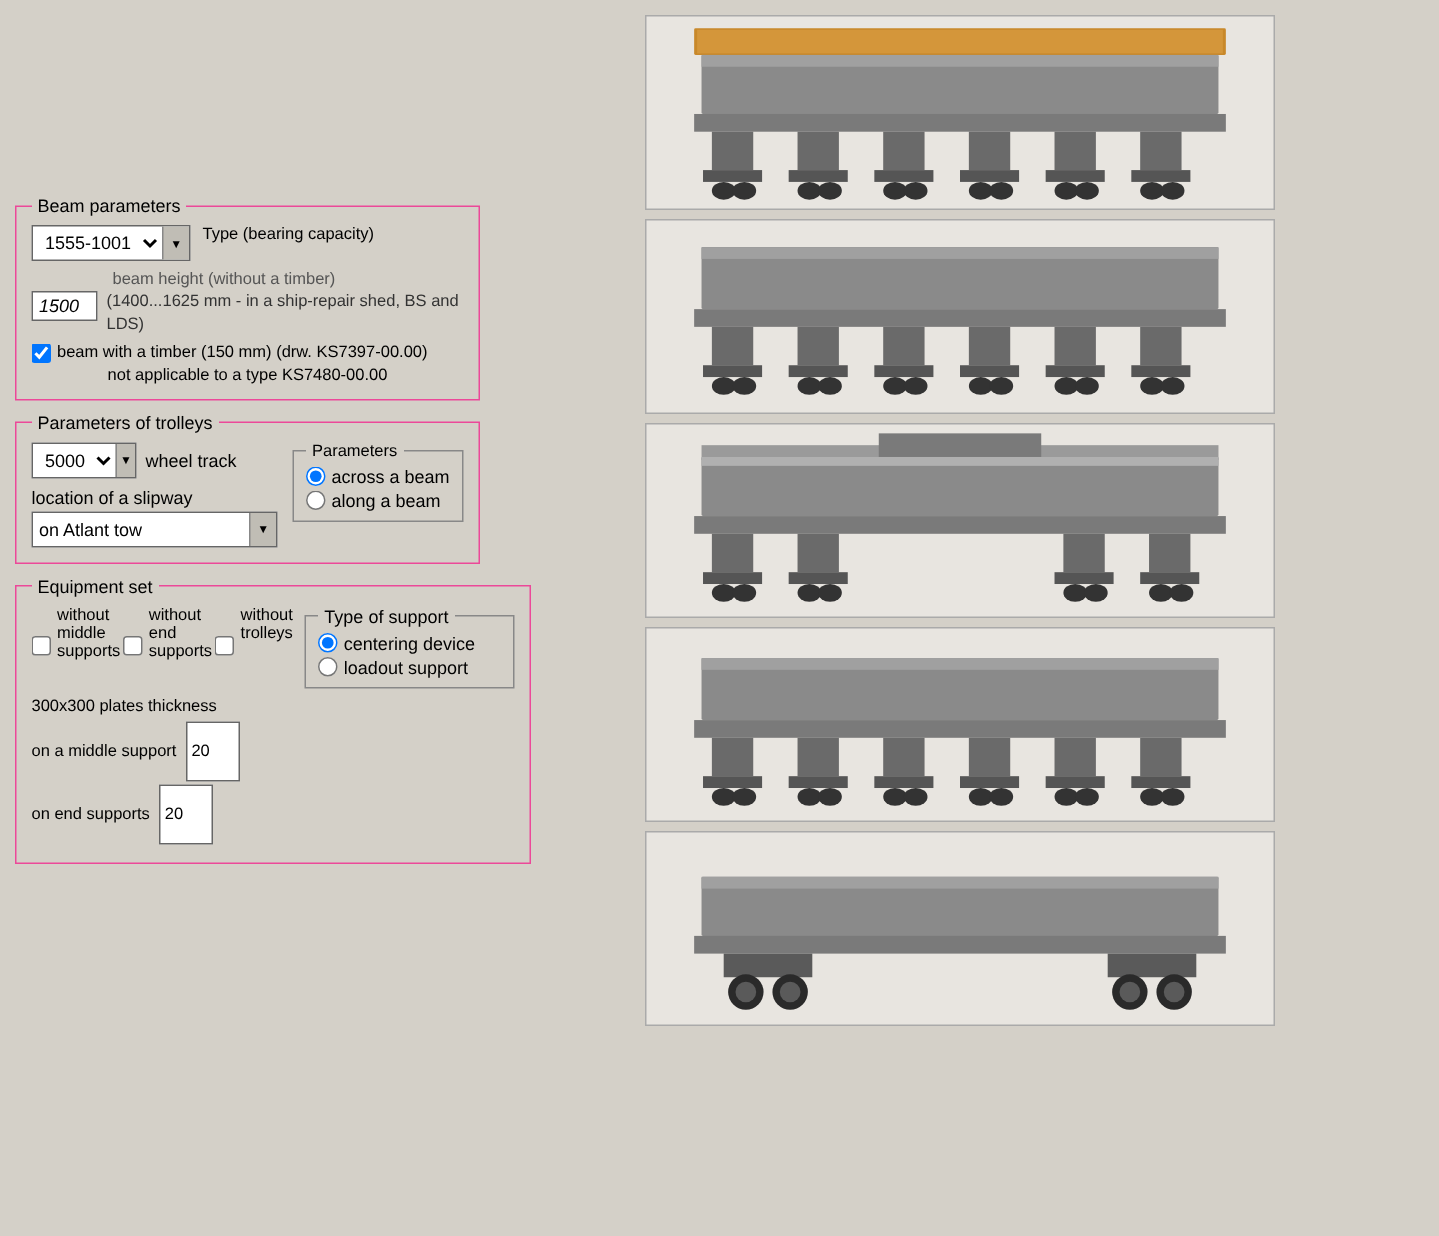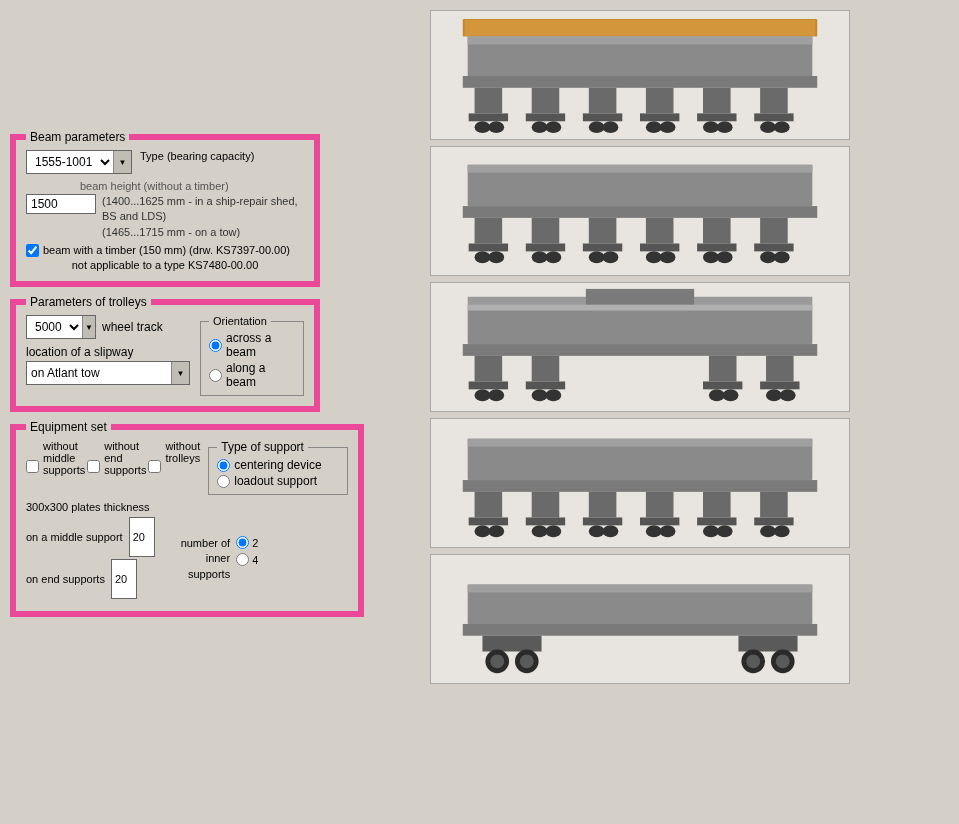--- a/index.html
+++ b/index.html
@@ -33,21 +33,21 @@
     .right-panel {
       flex: 1;
       display: flex;
       flex-direction: column;
       gap: 6px;
       align-items: center;
     }
 
     
     fieldset {
-      border: 6px solid #ec4899;
+      border: 1px solid #ec4899;
       background: #d4d0c8;
       padding: 6px 10px 10px 10px;
     }
     legend {
       font-size: 12px;
       color: #000;
       padding: 0 4px;
     }
 
     
@@ -88,21 +88,22 @@
 
     .beam-height-section {
       margin-bottom: 4px;
     }
     .beam-height-row {
       display: flex;
       align-items: flex-start;
       gap: 6px;
     }
     .beam-height-input {
-      width: 70px;
+      width: 44px;
+      font-style: italic;
     }
     .beam-height-desc {
       font-size: 11px;
       color: #333;
       line-height: 1.4;
     }
 
     .text-input {
       border: 1px solid #666;
       background: white;
@@ -184,21 +185,21 @@
       background: #d4d0c8;
       min-width: 140px;
     }
     .plates-row {
       display: flex;
       align-items: center;
       gap: 6px;
       margin-bottom: 2px;
     }
     .small-input {
-      width: 26px;
+      width: 36px;
       border: 1px solid #666;
       background: white;
       padding: 13px 3px;
       font-size: 11px;
     }
 
     
     .beam-image {
       width: 420px;
       height: 130px;
@@ -253,21 +254,20 @@
           </div>
           <span style="font-size:11px;">Type (bearing capacity)</span>
         </div>
 
         <div class="beam-height-section">
           <div style="font-size:11px; color:#555; margin-bottom:2px; margin-left:54px;">beam height (without a timber)</div>
           <div class="beam-height-row">
             <input type="text" class="text-input beam-height-input" value="1500" style="">
             <div class="beam-height-desc">
               <div>(1400...1625 mm - in a ship-repair shed, BS and LDS)</div>
-              <div>(1465...1715 mm - on a tow)</div>
             </div>
           </div>
         </div>
 
         <div class="checkbox-row">
           <input type="checkbox" checked="" style="">
           <span>beam with a timber (150 mm) (drw. KS7397-00.00)</span>
         </div>
         <div style="text-align:center; font-size:11px; margin-top:2px;">not applicable to a type KS7480-00.00</div>
       </fieldset>
@@ -289,21 +289,21 @@
               <span>wheel track</span>
             </div>
             <div style="font-size:12px; margin-top:4px;">location of a slipway</div>
             <div class="slipway-select">
               <span class="slipway-select-text">on Atlant tow</span>
               <div class="slipway-arrow">▼</div>
             </div>
           </div>
 
           <fieldset class="orientation-fieldset">
-            <legend>Orientation</legend>
+            <legend>Parameters</legend>
             <div class="radio-row">
               <input type="radio" name="orientation" checked="" style="">
               <span>across a beam</span>
             </div>
             <div class="radio-row">
               <input type="radio" name="orientation" style="">
               <span>along a beam</span>
             </div>
           </fieldset>
         </div>
@@ -351,37 +351,20 @@
               <div class="plates-row">
                 <span>on a middle support</span>
                 <input type="text" class="small-input" value="20" style="">
               </div>
               <div class="plates-row">
                 <span>on end supports</span>
                 <input type="text" class="small-input" value="20" style="">
               </div>
             </div>
 
-            <div style="display:flex; align-items:flex-start; gap:6px; margin-left:10px;">
-              <div class="num-label-col">
-                <div>number of</div>
-                <div>inner</div>
-                <div>supports</div>
-              </div>
-              <div class="num-radio-col">
-                <div class="num-radio-row">
-                  <input type="radio" name="num_supports" checked="" style="">
-                  <span>2</span>
-                </div>
-                <div class="num-radio-row">
-                  <input type="radio" name="num_supports" style="">
-                  <span>4</span>
-                </div>
-              </div>
-            </div>
           </div>
         </div>
 
       </fieldset>
     </div>
   </div>
 
   <div class="right-panel">
 
     <div class="beam-image">

